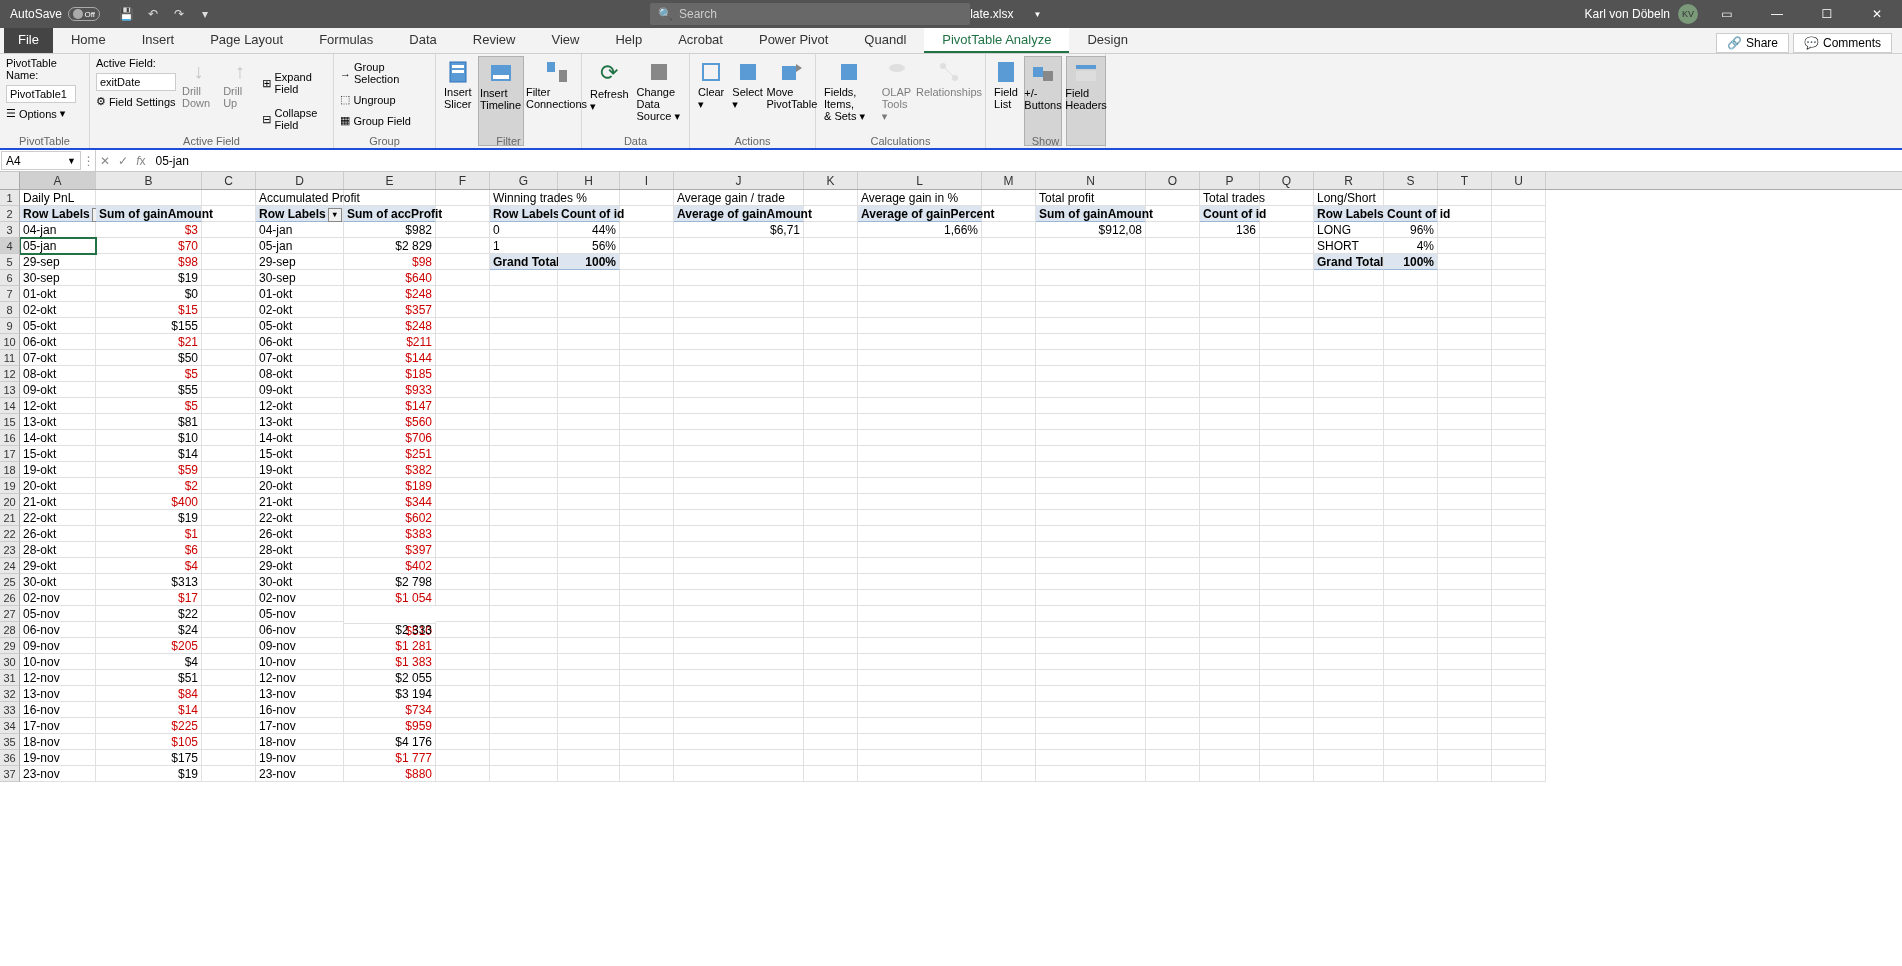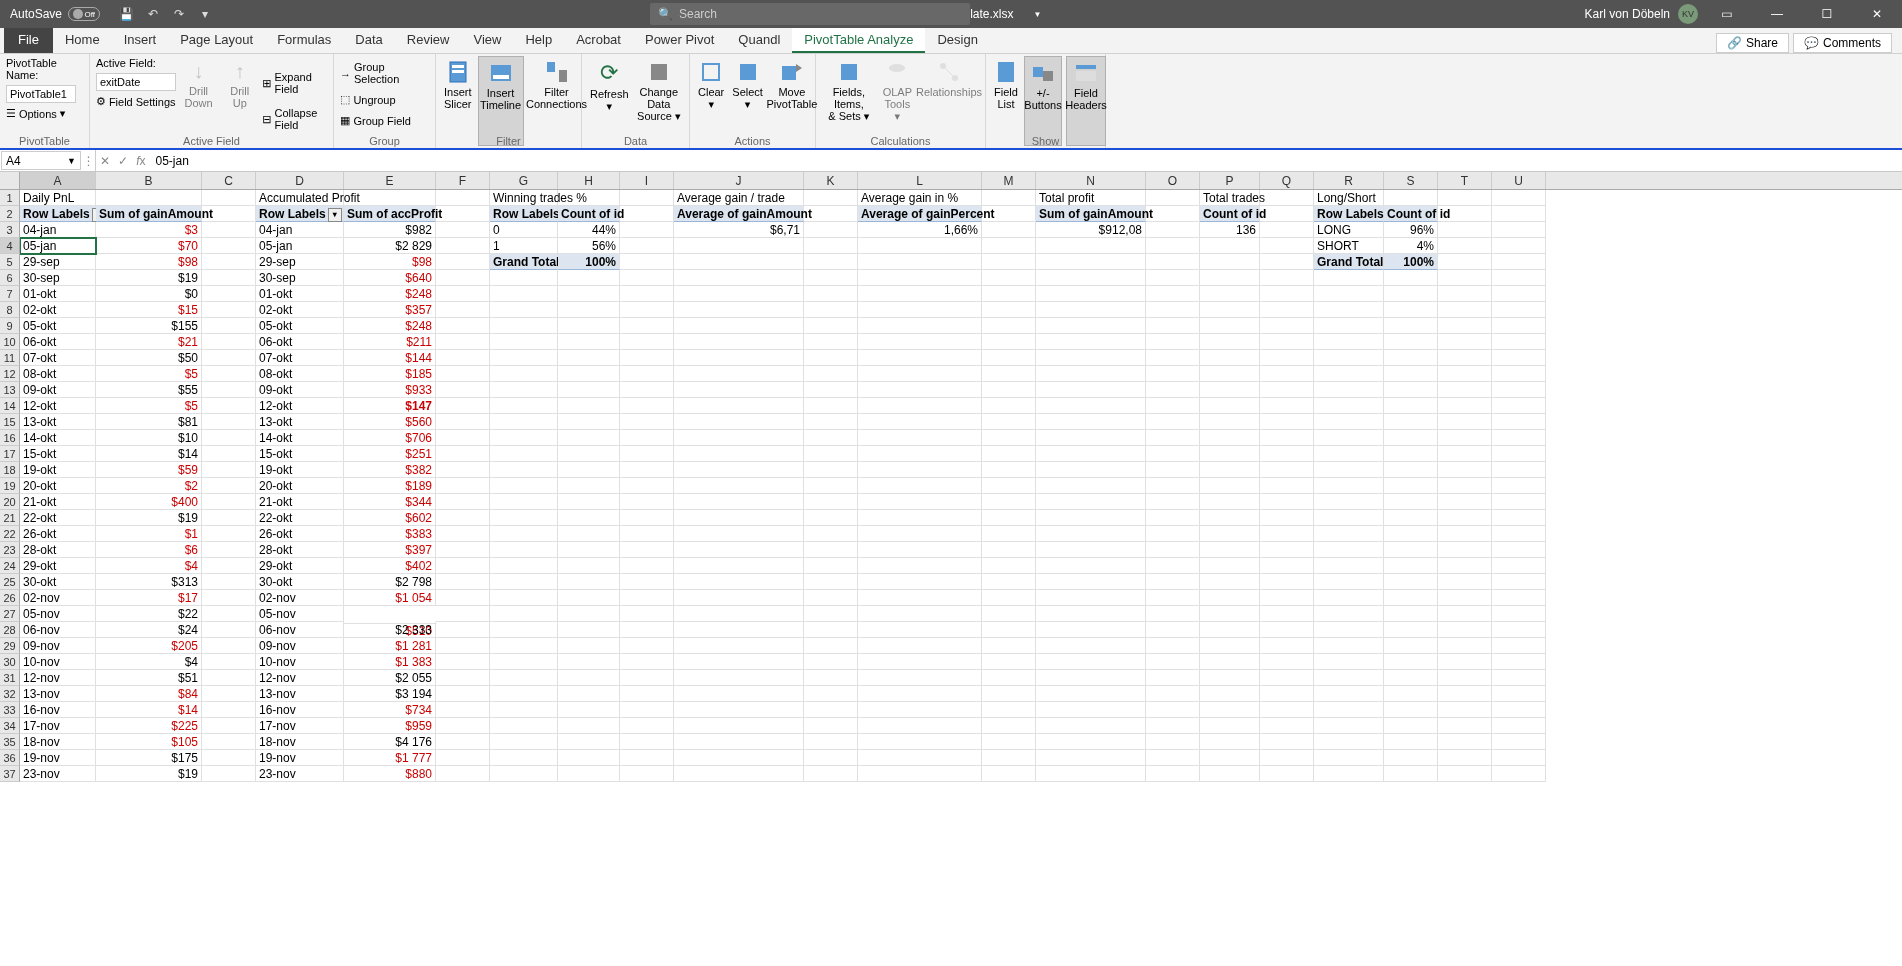--- a/index.html
+++ b/index.html
@@ -10,34 +10,34 @@
 .toggle-knob{width:10px;height:10px;background:#aaa;border-radius:50%;margin-right:2px}
 .qat{display:flex;gap:8px;padding:0 8px}
 .qat-btn{width:18px;height:18px;display:flex;align-items:center;justify-content:center;color:#ddd;cursor:pointer}
 .title-center{position:absolute;left:50%;transform:translateX(-50%);display:flex;align-items:center;gap:20px}
 .filename{color:#fff;font-size:12px}
 .search-box{width:320px;height:22px;background:#686868;border-radius:2px;display:flex;align-items:center;padding:0 8px;color:#ccc;gap:6px;position:absolute;left:650px}
 .title-right{margin-left:auto;display:flex;align-items:center;gap:8px;padding-right:4px}
 .user-badge{width:20px;height:20px;background:#7a9a7a;border-radius:50%;display:flex;align-items:center;justify-content:center;font-size:9px;color:#333}
 .win-btn{width:42px;height:28px;display:flex;align-items:center;justify-content:center;color:#fff;cursor:pointer}
 .ribbon-tabs{height:26px;background:#f3f3f3;border-bottom:1px solid #d0d0d0;display:flex;align-items:flex-end;padding:0 4px;position:relative}
-.tab{padding:4px 12px;font-size:13px;color:#333;cursor:pointer}
+.tab{padding:4px 18px;font-size:13px;color:#333;cursor:pointer}
 .tab.active{color:#217346;border-bottom:2px solid #217346;background:#fff}
 .tab.file{background:#444;color:#fff;padding:4px 14px}
 .tab-right{margin-left:auto;display:flex;gap:4px;padding-right:6px}
 .share-btn{border:1px solid #ccc;padding:2px 10px;font-size:12px;display:flex;align-items:center;gap:4px;background:#fff;cursor:pointer}
 .ribbon{height:96px;background:#f3f3f3;border-bottom:2px solid #1d4ed8;display:flex}
 .rgroup{border-right:1px solid #d8d8d8;padding:2px 6px;display:flex;flex-direction:column;position:relative}
 .rgroup-label{position:absolute;bottom:1px;left:0;right:0;text-align:center;font-size:11px;color:#666}
 .rgroup-body{flex:1;display:flex;gap:4px}
 .rcol{display:flex;flex-direction:column;gap:1px;font-size:11px}
 .rbtn-lg{width:46px;display:flex;flex-direction:column;align-items:center;justify-content:flex-start;padding:4px 2px;gap:2px;cursor:pointer}
 .rbtn-lg.disabled{opacity:0.5}
 .rbtn-lg.selected{background:#d4d4d4;border:1px solid #b0b0b0}
-.rlabel-sm{font-size:11px;text-align:center;line-height:1.1}
+.rlabel-sm{font-size:11px;text-align:left;line-height:1.1}
 .rline{display:flex;align-items:center;gap:3px;padding:1px 0;font-size:11px;cursor:pointer}
 .input-sm{width:70px;height:18px;border:1px solid #ccc;padding:0 3px;font-size:11px}
 .formula-bar{height:22px;border-bottom:1px solid #c8c8c8;display:flex;align-items:stretch;background:#fff}
 .name-box{width:80px;border:1px solid #ccc;margin:1px;padding:0 4px;display:flex;align-items:center;font-size:12px;background:#fff}
 .fb-sep{width:14px;display:flex;align-items:center;justify-content:center;color:#888;border-right:1px solid #ccc}
 .fb-btns{display:flex;align-items:center;padding:0 4px;gap:8px;color:#888}
 .fb-input{flex:1;padding:0 6px;display:flex;align-items:center;font-size:12px}
 .grid-area{position:relative;height:calc(966px - 28px - 26px - 96px - 22px);overflow:hidden}
 .col-headers{position:absolute;top:0;left:0;right:0;height:18px;display:flex;background:#e8e8e8;z-index:10;border-bottom:1px solid #aaa}
 .corner{width:20px;border-right:1px solid #aaa;background:#e8e8e8}
@@ -662,21 +662,21 @@
         <div class="cell" style="width: 70px;"></div>
         <div class="cell" style="width: 54px;"></div>
         <div class="cell" style="width: 54px;"></div>
         <div class="cell" style="width: 54px;"></div>
       </div>
       <div class="cell-row">
         <div class="cell" style="width: 76px;">12-okt</div>
         <div class="cell right red" style="width: 106px;">$5</div>
         <div class="cell" style="width: 54px;"></div>
         <div class="cell" style="width: 88px;">12-okt</div>
-        <div class="cell right red" style="width: 92px; font-weight: bold;">$147</div>
+        <div class="cell right red" style="width: 92px;">$147</div>
         <div class="cell" style="width: 54px;"></div>
         <div class="cell" style="width: 68px;"></div>
         <div class="cell" style="width: 62px;"></div>
         <div class="cell" style="width: 54px;"></div>
         <div class="cell" style="width: 130px;"></div>
         <div class="cell" style="width: 54px;"></div>
         <div class="cell" style="width: 124px;"></div>
         <div class="cell" style="width: 54px;"></div>
         <div class="cell" style="width: 110px;"></div>
         <div class="cell" style="width: 54px;"></div>

